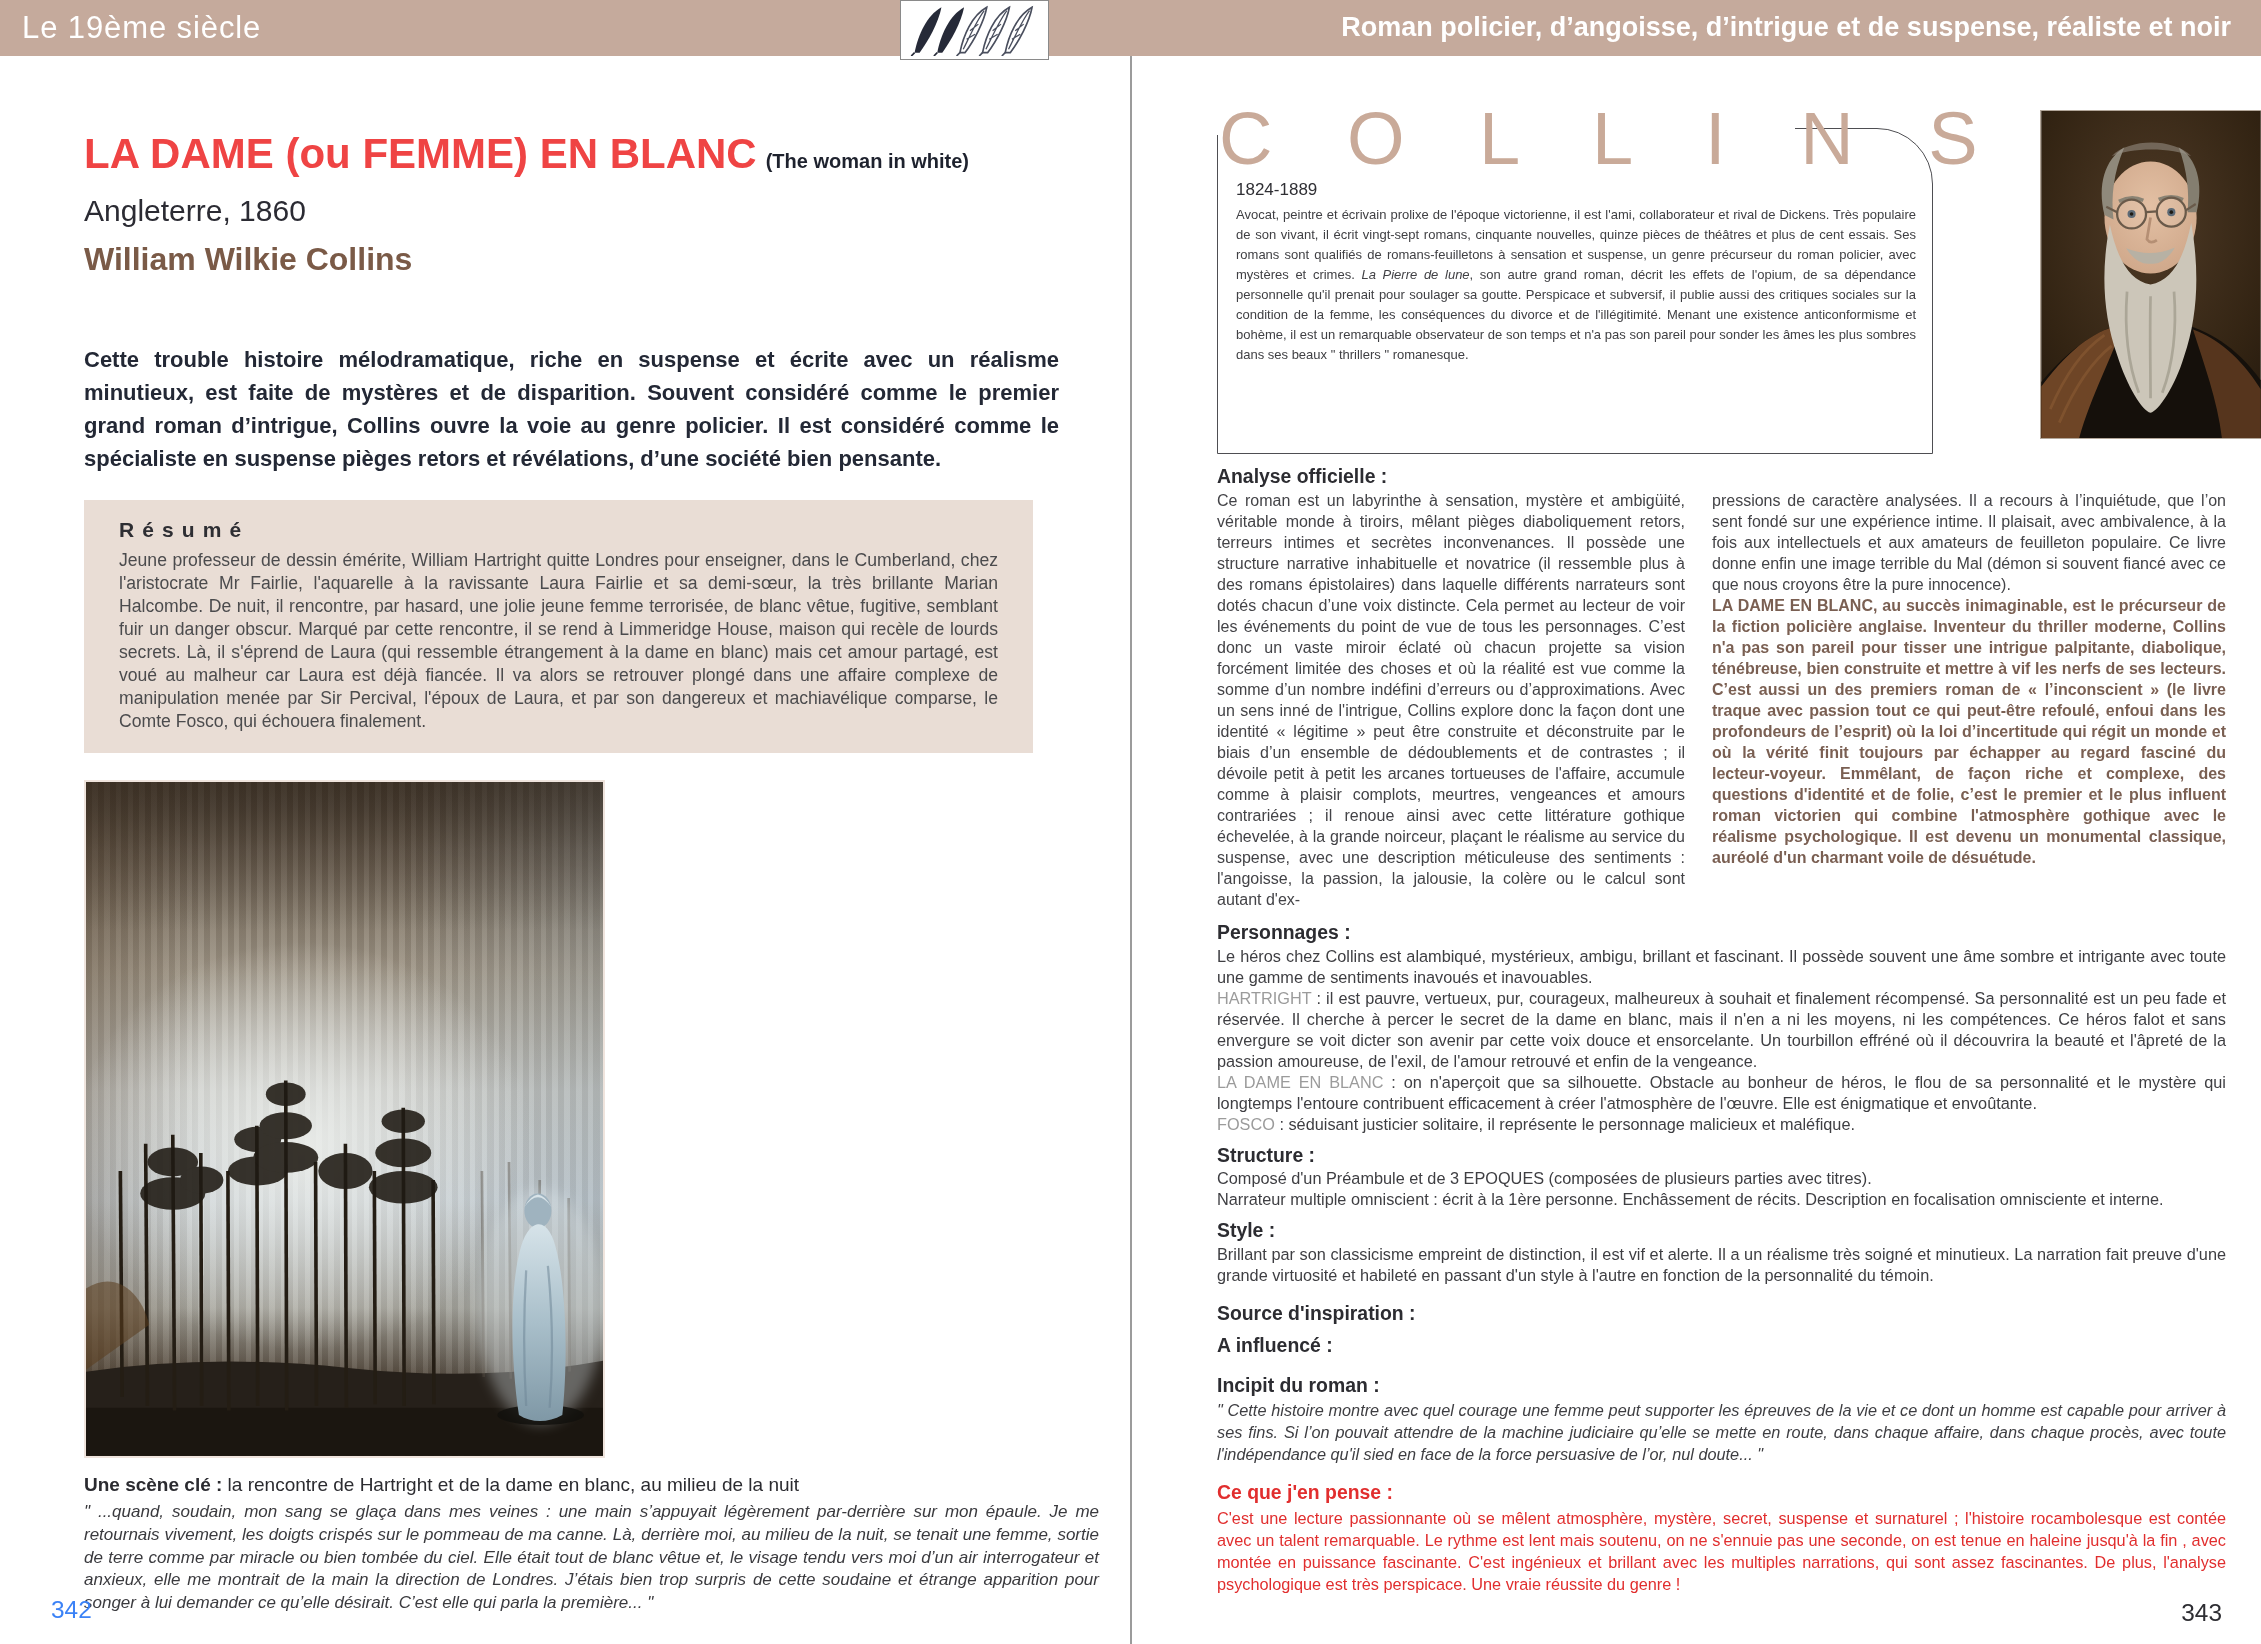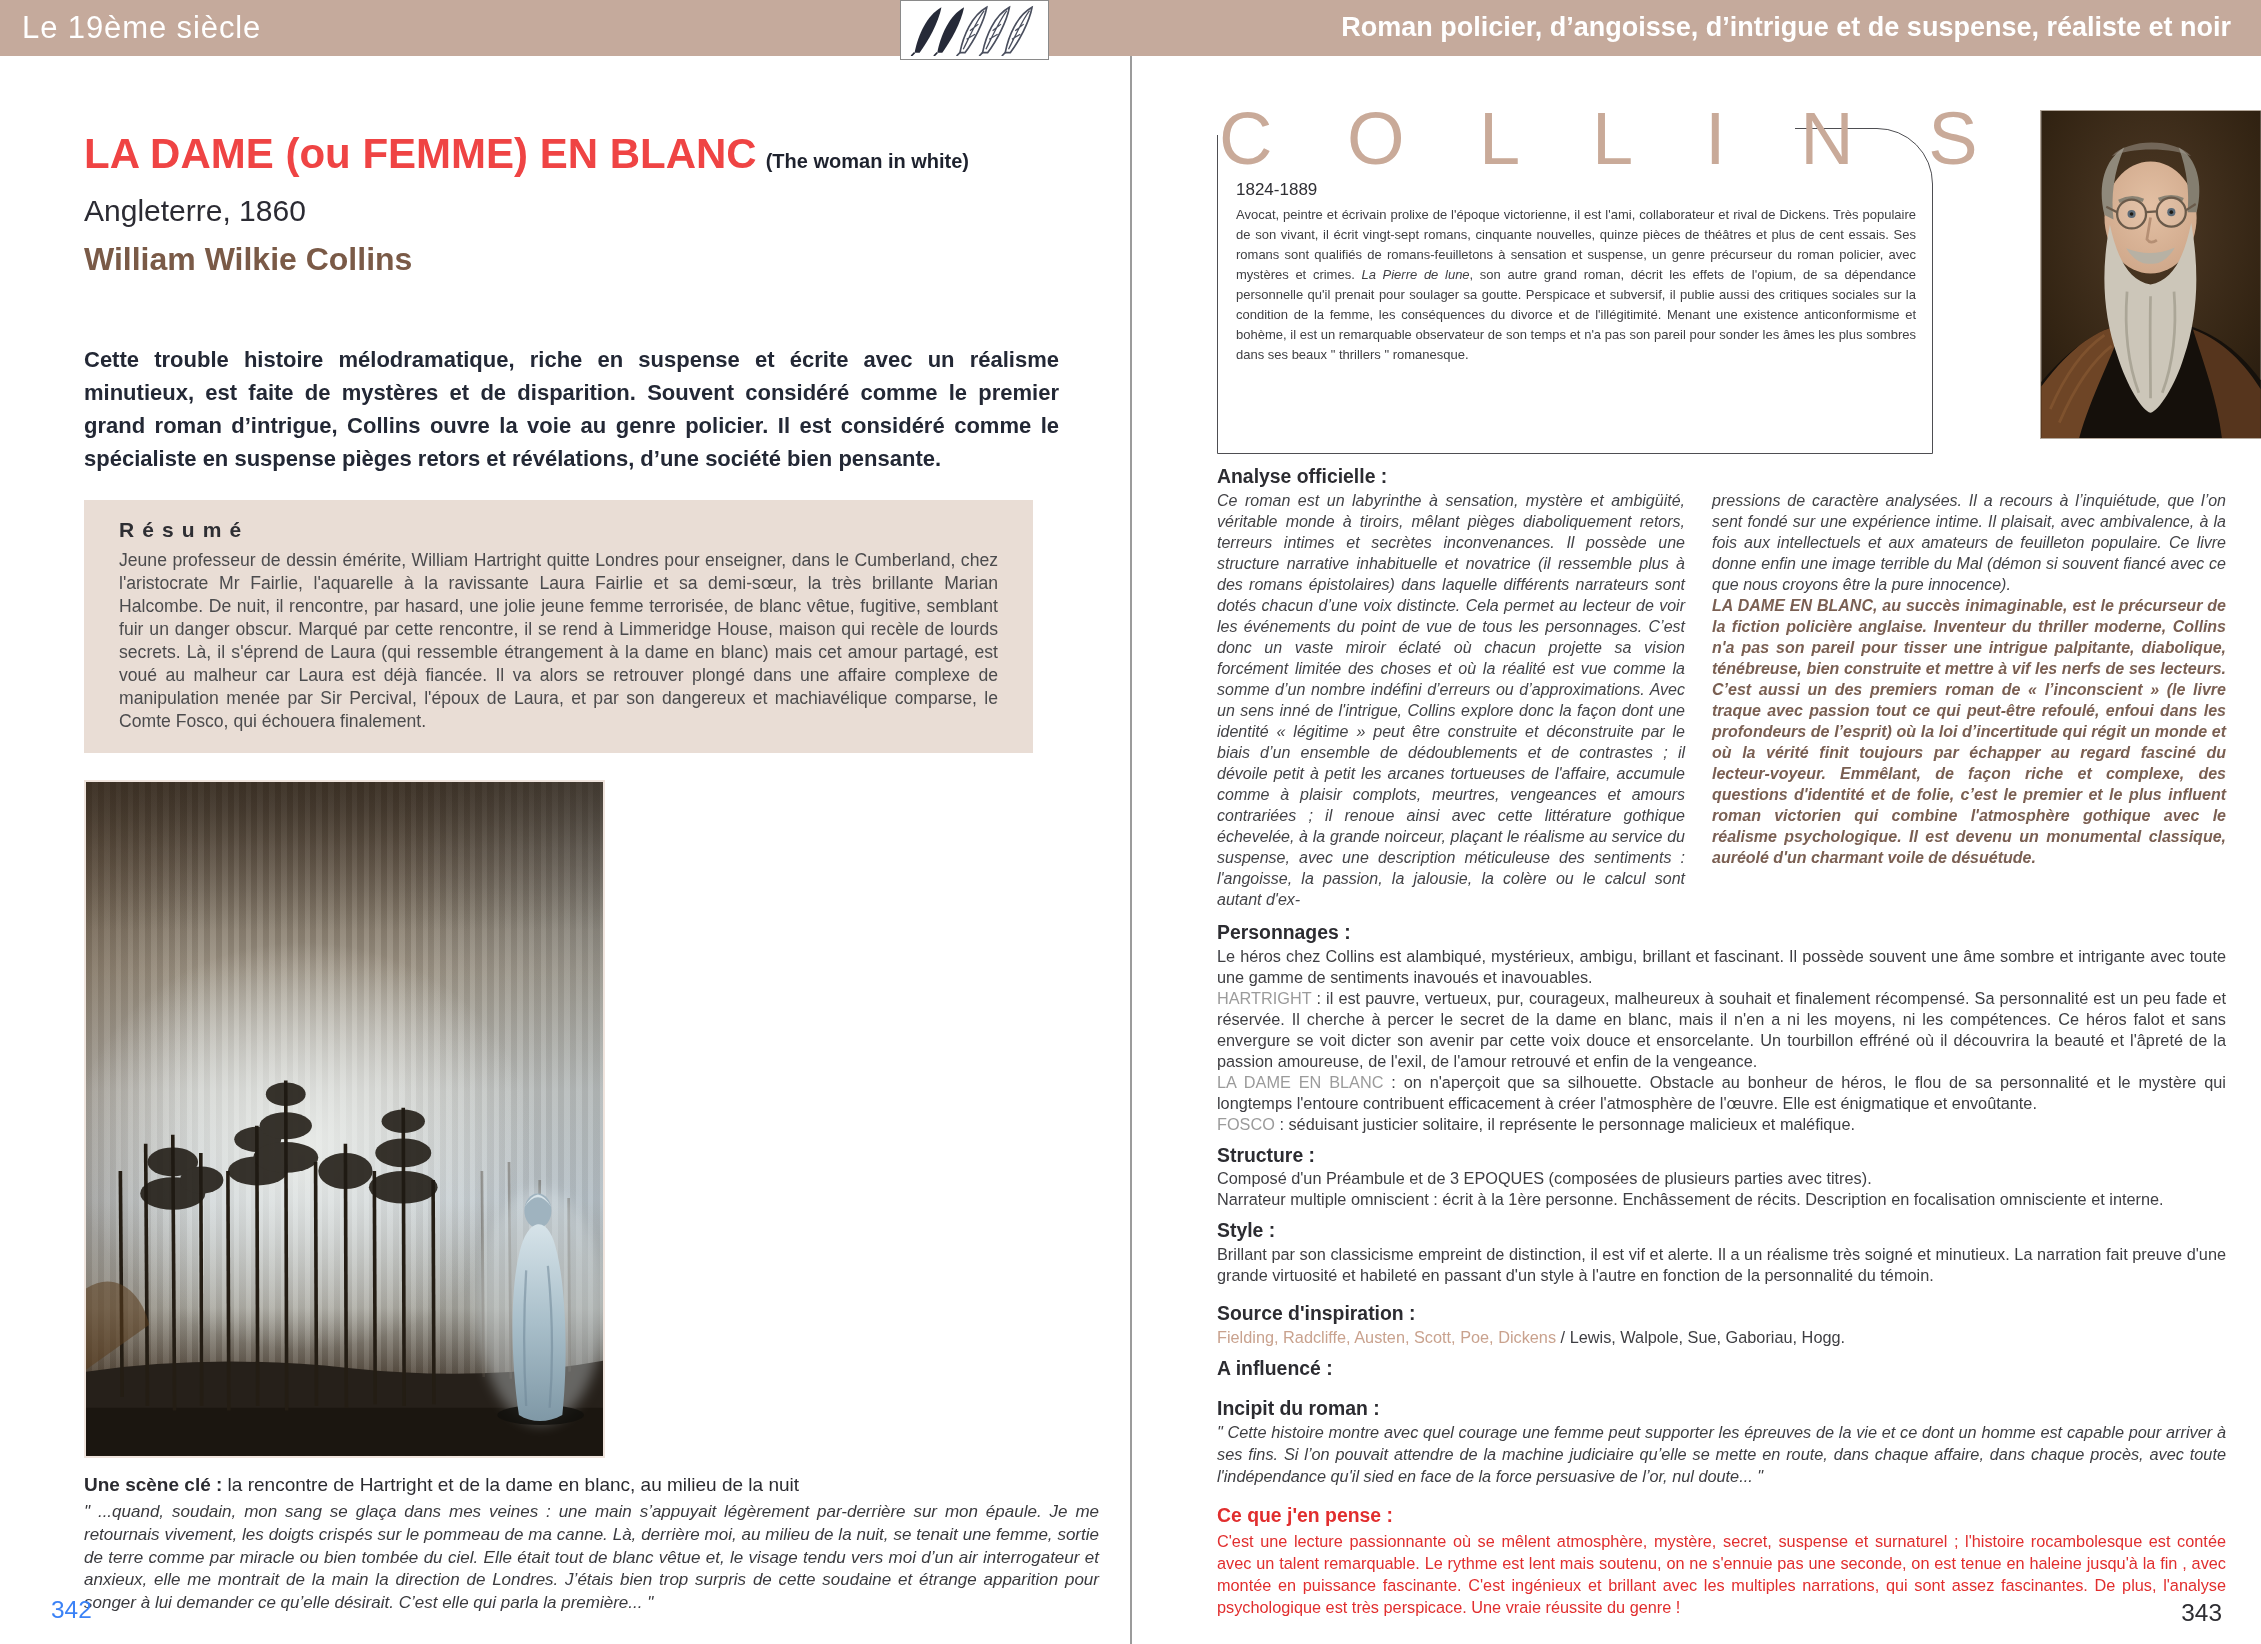--- a/index.html
+++ b/index.html
@@ -42,21 +42,21 @@
   
   .collins-head{position:absolute;left:88px;top:40px;font-size:74px;font-weight:500;color:#c9aa99;letter-spacing:27px;white-space:nowrap;z-index:3;}
   .bio-box{position:absolute;left:86px;top:72px;width:716px;height:326px;border:1.8px solid #4e4e52;border-radius:0 56px 0 0;box-sizing:border-box;background:transparent;}
   .bio-mask{position:absolute;left:-1.8px;top:-5.4px;width:579px;height:11px;background:#ffffff;}
   .bio-inner{position:absolute;left:18px;top:51px;width:680px;}
   .bio-years{font-size:17px;color:#2f2f34;margin-bottom:5.4px;}
   .bio-text{font-size:13px;color:#404044;line-height:20px;text-align:justify;}
   .portrait{position:absolute;left:909px;top:54px;width:220px;height:327px;margin:0;border:0.9px solid #b3a79a;}
   .rp-flow{position:absolute;left:86px;top:409px;width:1009px;}
   .sec-label{font-size:19.4px;font-weight:bold;color:#2c2c31;margin-bottom:1.8px;}
-  .an-cols{display:flex;gap:27px;margin-bottom:11px;font-style:italic;}
+  .an-cols{display:flex;gap:27px;margin-bottom:11px;}
   .an-col1{width:468px;font-size:16px;line-height:21px;text-align:justify;color:#434347;}
   .an-col2{width:514px;font-size:16px;line-height:21px;text-align:justify;}
   .an-col2-normal{color:#434347;}
   .an-col2-brown{color:#7a5f52;font-weight:bold;}
   .body-txt{font-size:16.3px;line-height:21px;color:#3e3e42;text-align:justify;}
   .pers-name{color:#9b9b9b;}
   .sec{margin-bottom:9px;}
   .sec-gap{margin-top:16.3px;}
   .tan{color:#c9a28e;}
   .inline-line{font-size:16.3px;line-height:21px;color:#3e3e42;}
@@ -287,21 +287,20 @@
         <div class="body-txt">Narrateur multiple omniscient : écrit à la 1ère personne. Enchâssement de récits. Description en focalisation omnisciente et interne.</div>
       </div>
 
       <div class="sec">
         <div class="sec-label">Style :</div>
         <div class="body-txt">Brillant par son classicisme empreint de distinction, il est vif et alerte. Il a un réalisme très soigné et minutieux. La narration fait preuve d'une grande virtuosité et habileté en passant d'un style à l'autre en fonction de la personnalité du témoin.</div>
       </div>
 
       <div class="sec sec-gap">
         <div class="sec-label">Source d'inspiration :</div>
-        <div class="inline-line"><span class="tan">Fielding, Radcliffe, Austen, Scott, Poe, Dickens</span><span> / Lewis, Walpole,  Sue, Gaboriau, Hogg.</span></div>
       </div>
 
       <div class="sec">
         <div class="sec-label">A influencé :</div>
       </div>
 
       <div class="sec sec-gap">
         <div class="sec-label">Incipit du roman :</div>
         <div class="incipit-quote">" Cette histoire montre avec quel courage une femme peut supporter les épreuves de la vie et ce dont un homme est capable pour arriver à ses fins. Si l’on pouvait attendre de la machine judiciaire qu’elle se mette en route, dans chaque affaire, dans chaque procès, avec toute l'indépendance qu'il sied en face de la force persuasive de l’or, nul doute... "</div>
       </div>

